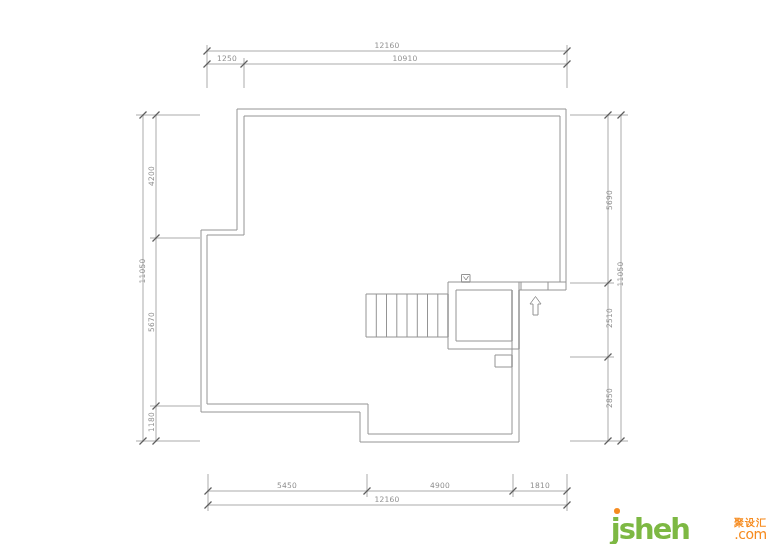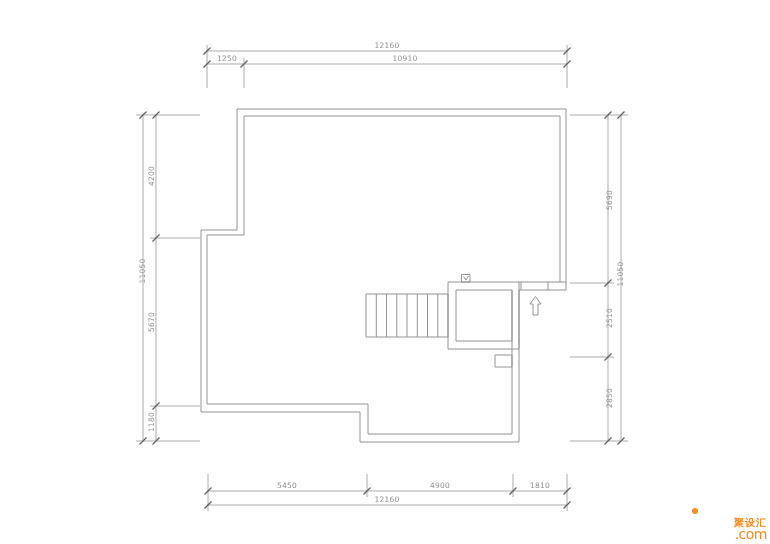--- a/index.html
+++ b/index.html
@@ -27,21 +27,21 @@
   .brand{
     font-weight:bold;
     font-size:29px;line-height:0.78;
     color:var(--logo-green,#7db843);
     letter-spacing:-2px;
   }
   .jdot{
     position:absolute;left:3px;top:3px;width:6px;height:6px;border-radius:50%;
     background:var(--logo-orange,#f68b1f);
   }
-  .logo-right{display:flex;flex-direction:column;align-items:flex-end;margin-left:1px;padding-left:44px;}
+  .logo-right{display:flex;flex-direction:column;align-items:center;margin-left:1px;padding-left:44px;}
   .cjk{
     font-weight:bold;font-size:10px;line-height:1;
     color:var(--logo-orange,#f68b1f);letter-spacing:1px;
   }
   .tld{
     font-weight:normal;font-size:14px;line-height:0.9;
     color:var(--logo-orange,#f68b1f);letter-spacing:-0.5px;
   }
 </style>
 </head>
@@ -111,18 +111,19 @@
     <text class="dim" x="623" y="274" text-anchor="middle" transform="rotate(-90 623 274)">11050</text>
 
     <text class="dim" x="287" y="488" text-anchor="middle">5450</text>
     <text class="dim" x="440" y="488" text-anchor="middle">4900</text>
     <text class="dim" x="540" y="488" text-anchor="middle">1810</text>
     <text class="dim" x="387" y="502" text-anchor="middle">12160</text>
   </g>
 </svg>
 
 <div class="logo">
+  <span class="brand">jsheh</span>
   <span class="jdot"></span>
   <div class="logo-right">
     <span class="cjk">聚设汇</span>
     <span class="tld">.com</span>
   </div>
 </div>
 
 </body></html>

